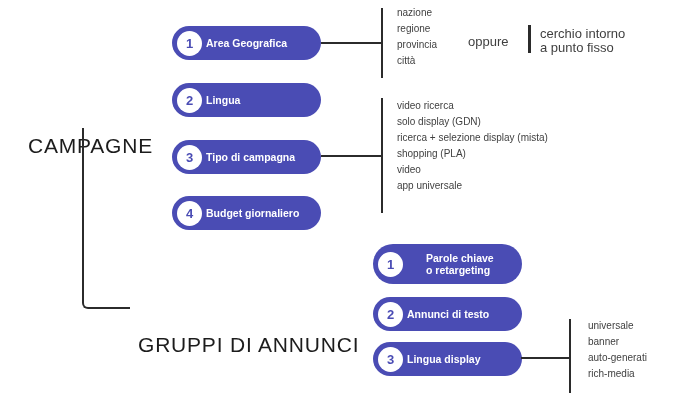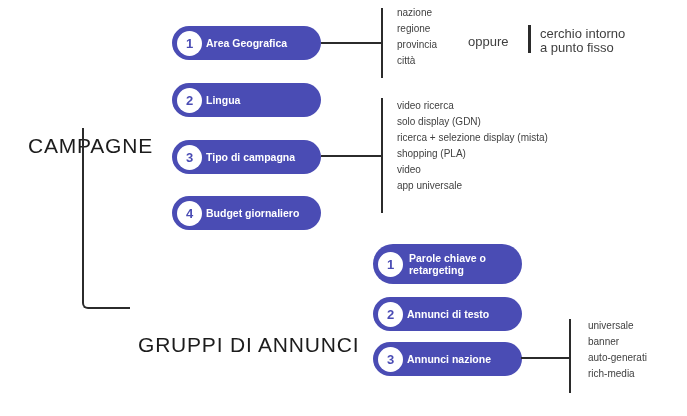--- a/index.html
+++ b/index.html
@@ -119,29 +119,29 @@
     <span>video ricerca</span>
     <span>solo display (GDN)</span>
     <span>ricerca + selezione display (mista)</span>
     <span>shopping (PLA)</span>
     <span>video</span>
     <span>app universale</span>
   </div>
 
   <div class="pill right-col tall" style="top:244px;">
     <span class="num">1</span>
-    <span class="lbl" style="padding:0 26px 0 6px;">Parole chiave o retargeting</span>
+    <span class="lbl" style="padding:0 26px 0 6px;margin-left:17px;">Parole chiave o retargeting</span>
   </div>
   <div class="pill right-col" style="top:297px;">
     <span class="num">2</span>
     <span class="lbl">Annunci di testo</span>
   </div>
   <div class="pill right-col" style="top:342px;">
     <span class="num">3</span>
-    <span class="lbl">Annunci nazione</span>
+    <span class="lbl">Lingua display</span>
   </div>
 
   <div class="hline" style="left:521px;top:357px;width:49px;"></div>
   <div class="vline" style="left:569px;top:319px;height:74px;"></div>
   <div class="leaf-list" style="left:588px;top:320px;">
     <span>universale</span>
     <span>banner</span>
     <span>auto-generati</span>
     <span>rich-media</span>
   </div>

